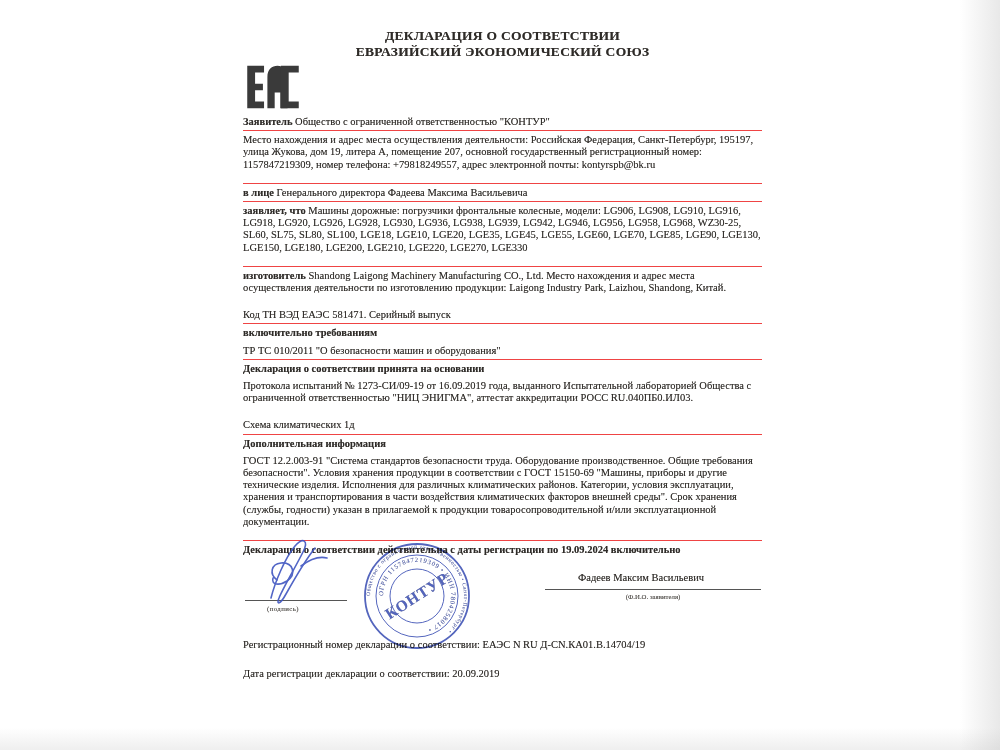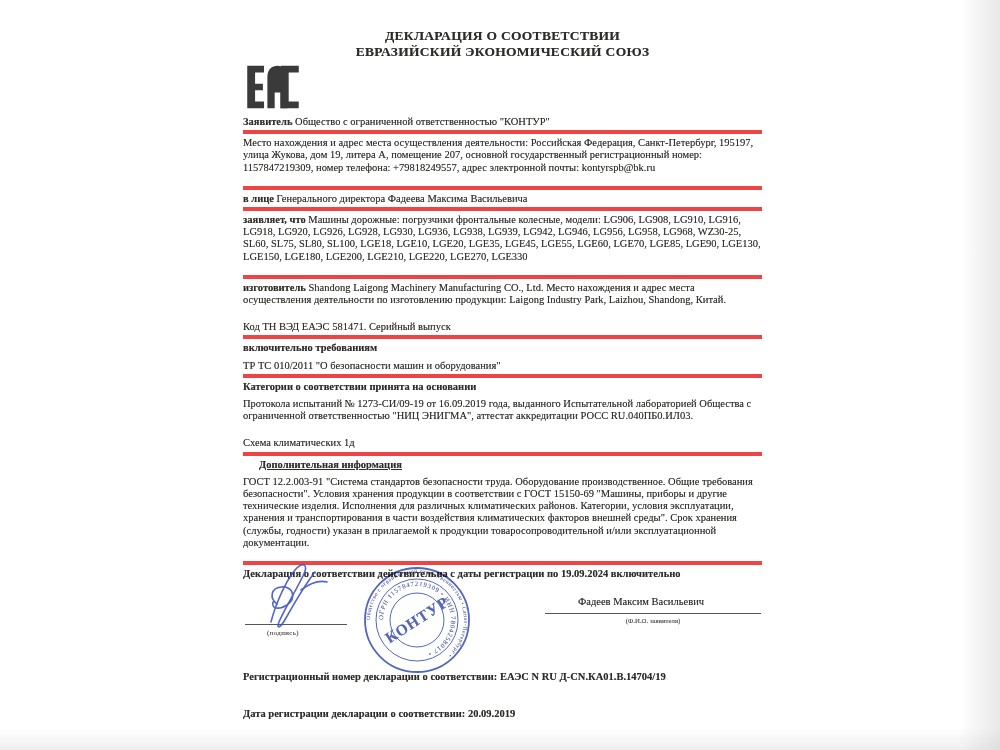--- a/index.html
+++ b/index.html
@@ -10,33 +10,33 @@
       linear-gradient(to bottom, rgba(0,0,0,0) 97%, rgba(200,200,200,.3) 100%),
       #ffffff;
     font-family:"Liberation Serif","DejaVu Serif",serif;
     color:#2e2b28;
     -webkit-font-smoothing:antialiased;
   }
   .page{position:absolute;left:243px;top:28px;width:519px;font-size:10.5px;line-height:12.2px;}
   .title{ text-align:center;font-weight:bold;font-size:13.5px;line-height:16px;letter-spacing:.3px;}
   .logo-row{height:46px;margin:4px 0 6px 2px;}
   .row{padding-bottom:2px;margin-bottom:3px;}
-  .rule{border-bottom:4px solid #ef4444;}
+  .rule{border-bottom:1px solid #ef4444;}
   .b{font-weight:bold;}
-  .u{text-decoration:underline;margin-left:16px;}
+  .u{}
   .para{margin-bottom:3px;padding-bottom:12px;}
   .sig-block{position:relative;height:58px;margin-top:6px;}
   .sig-line{position:absolute;left:2px;top:36px;width:102px;border-top:1px solid #555;}
   .sig-caption{position:absolute;left:24px;top:39px;font-size:6.8px;color:#55524e;letter-spacing:.4px;}
   .name{position:absolute;left:288px;top:8px;width:220px;text-align:center;font-size:10.5px;}
   .name-line{position:absolute;left:302px;top:25px;width:216px;border-top:1px solid #555;}
   .name-caption{position:absolute;left:302px;top:27px;width:216px;text-align:center;font-size:6.8px;color:#55524e;}
   .sig-svg{position:absolute;left:14px;top:-28px;z-index:2;}
   .stamp{position:absolute;left:118px;top:-24px;z-index:3;opacity:.88;mix-blend-mode:multiply;}
-  .footer-row{font-weight:bold;margin-top:24px;line-height:13px;}
+  .footer-row{font-weight:normal;margin-top:16px;line-height:13px;}
   .scan-text{text-shadow:0 0 .5px rgba(70,65,60,.55);}
 </style>
 </head>
 <body>
 
 <div class="page scan-text">
 
   <div class="title">
     <div>ДЕКЛАРАЦИЯ О СООТВЕТСТВИИ</div>
     <div>ЕВРАЗИЙСКИЙ ЭКОНОМИЧЕСКИЙ СОЮЗ</div>
@@ -73,21 +73,21 @@
     <span class="b">изготовитель</span>
     <span>Shandong Laigong Machinery Manufacturing CO., Ltd. Место нахождения и адрес места осуществления деятельности по изготовлению продукции: Laigong Industry Park, Laizhou, Shandong, Китай.</span>
   </div>
 
   <div class="row rule">Код ТН ВЭД ЕАЭС 581471. Серийный выпуск</div>
 
   <div class="row b">включительно требованиям</div>
 
   <div class="row rule">ТР ТС 010/2011 "О безопасности машин и оборудования"</div>
 
-  <div class="row b">Категории о соответствии принята на основании</div>
+  <div class="row b">Декларация о соответствии принята на основании</div>
 
   <div class="para">Протокола испытаний № 1273-СИ/09-19 от 16.09.2019 года, выданного Испытательной лабораторией Общества с ограниченной ответственностью "НИЦ ЭНИГМА", аттестат аккредитации РОСС RU.040ПБ0.ИЛ03.</div>
 
   <div class="row rule">Схема климатических 1д</div>
 
   <div class="row b u">Дополнительная информация</div>
 
   <div class="para rule">ГОСТ 12.2.003-91 "Система стандартов безопасности труда. Оборудование производственное. Общие требования безопасности". Условия хранения продукции в соответствии с ГОСТ 15150-69 "Машины, приборы и другие технические изделия. Исполнения для различных климатических районов. Категории, условия эксплуатации, хранения и транспортирования в части воздействия климатических факторов внешней среды". Срок хранения (службы, годности) указан в прилагаемой к продукции товаросопроводительной и/или эксплуатационной документации.</div>
 
   <div class="row b">Декларация о соответствии действительна с даты регистрации по 19.09.2024 включительно</div>

